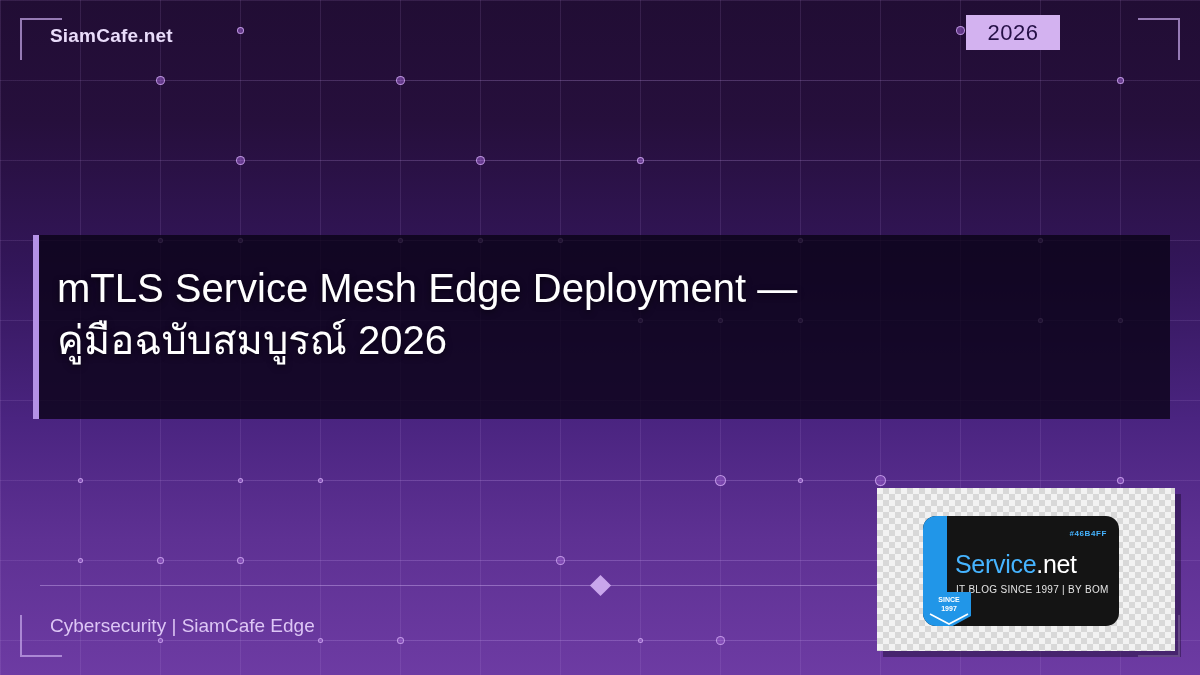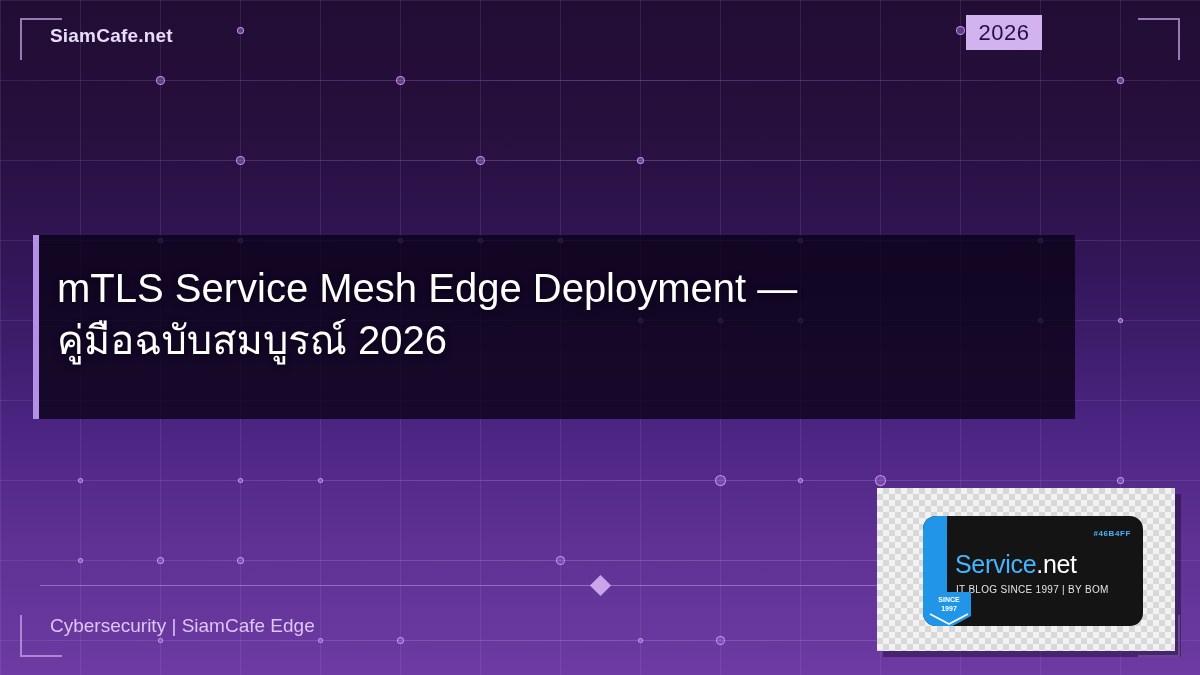--- a/index.html
+++ b/index.html
@@ -75,33 +75,33 @@
   .site-name {
     position:absolute; left:50px; top:25px;
     font-size:19px; font-weight:bold;
     color:#e9dcfa;
     letter-spacing:0.2px;
     white-space:nowrap;
   }
 
   .year-badge {
     position:absolute; left:966px; top:15px;
-    width:76px; height:35px;
+    width:94px; height:35px;
     background:#d3b2f0;
     color:#251046;
     font-size:22px;
     display:flex; align-items:center; justify-content:center;
     letter-spacing:0.5px;
   }
 
   
   .title-panel {
     position:absolute;
     left:33px; top:235px;
-    width:1042px; height:184px;
+    width:1137px; height:184px;
     background:rgba(10,3,22,0.80);
     overflow:visible;
   }
   .title-accent {
     position:absolute; left:0; top:0;
     width:6px; height:184px;
     background:#b491e6;
   }
   .title-text {
     position:absolute;
@@ -146,21 +146,21 @@
     background-image:
       linear-gradient(45deg, #d8d8d8 25%, transparent 25%, transparent 75%, #d8d8d8 75%),
       linear-gradient(45deg, #d8d8d8 25%, transparent 25%, transparent 75%, #d8d8d8 75%);
     background-size:12px 12px;
     background-position:0 0, 6px 6px;
     box-shadow:6px 6px 0 rgba(22,8,40,0.42);
   }
   .logo-inner {
     position:absolute;
     left:46px; top:28px;
-    width:220px; height:110px;
+    width:196px; height:110px;
     background:#141414;
     border-radius:13px;
     overflow:hidden;
   }
   .logo-blueband {
     position:absolute; left:0; top:0;
     width:24px; height:110px;
     background:#2196e8;
   }
   .logo-hex {

